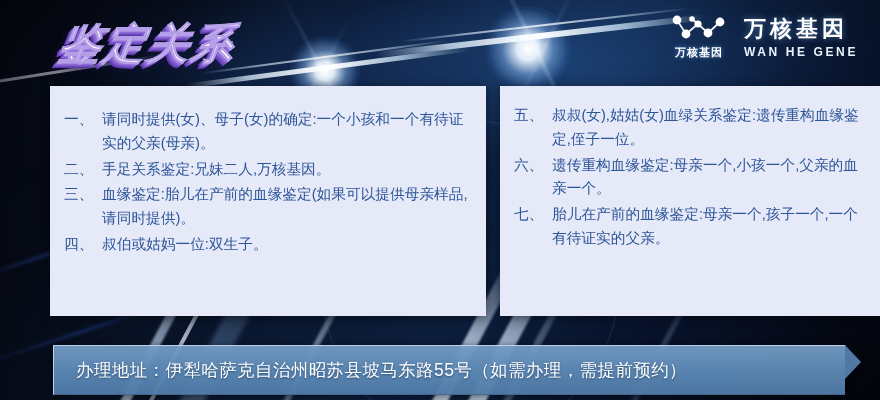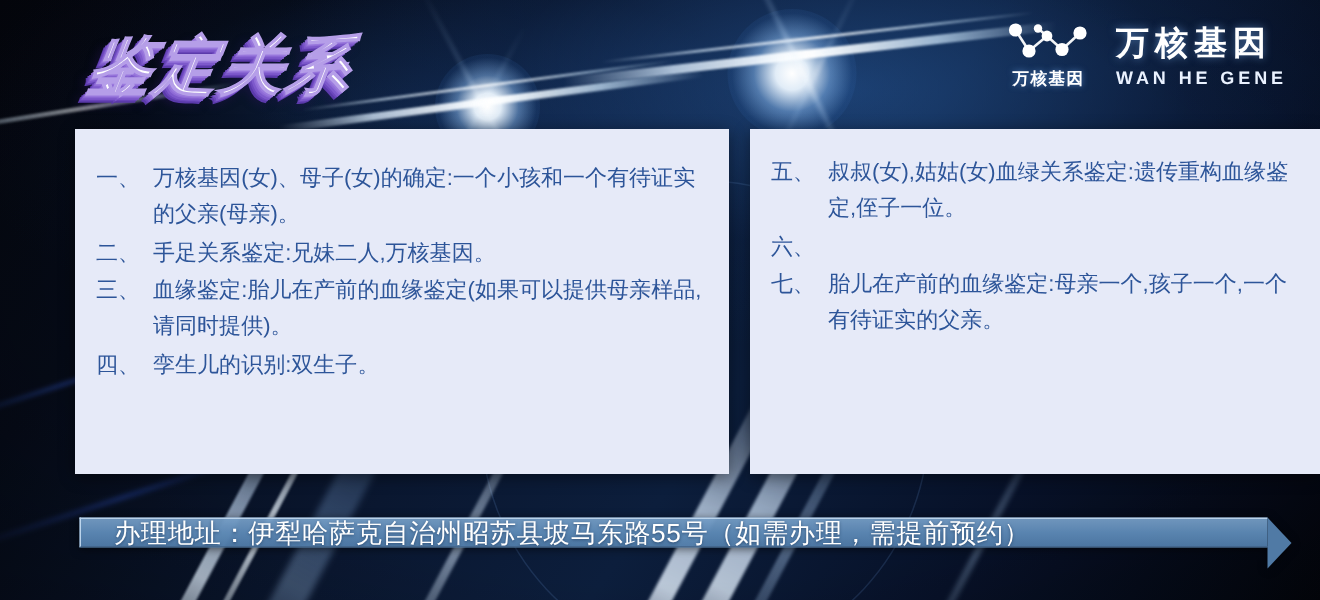--- a/index.html
+++ b/index.html
@@ -170,21 +170,21 @@
   }
 
   
   .address-wrap {
     position:absolute; left:53px; top:345px; z-index:7;
     display:flex; align-items:stretch;
     height:34px;
     filter:drop-shadow(0 1px 3px rgba(0,0,0,0.55));
   }
   .address-bar {
-    width:792px; height:20px;
+    width:792px; height:50px;
     background:linear-gradient(180deg, rgba(119,160,201,0.93) 0%, rgba(96,142,188,0.93) 50%, rgba(82,127,173,0.93) 100%);
     border-top:1px solid rgba(205,226,246,0.85);
     border-left:1px solid rgba(205,226,246,0.85);
     border-bottom:1px solid rgba(50,82,120,0.7);
     display:flex; align-items:center;
     padding-left:22px;
     overflow:hidden;
   }
   .address-text {
     color:#ffffff;
@@ -268,45 +268,46 @@
       </div>
     </div>
   </div>
 
   <div class="panels">
 
     <div class="panel" id="panel-left">
       <div class="panel-inner">
         <div class="item">
           <span class="item-num">一、</span>
-          <span class="item-text">万核基因(女)、母子(女)的确定:一个小孩和一个有待证实的父亲(母亲)。</span>
+          <span class="item-text">请同时提供(女)、母子(女)的确定:一个小孩和一个有待证实的父亲(母亲)。</span>
         </div>
         <div class="item">
           <span class="item-num">二、</span>
           <span class="item-text">手足关系鉴定:兄妹二人,万核基因。</span>
         </div>
         <div class="item">
           <span class="item-num">三、</span>
           <span class="item-text">血缘鉴定:胎儿在产前的血缘鉴定(如果可以提供母亲样品,请同时提供)。</span>
         </div>
         <div class="item">
           <span class="item-num">四、</span>
-          <span class="item-text">孪生儿的识别:双生子。</span>
+          <span class="item-text">叔伯或姑妈一位:双生子。</span>
         </div>
       </div>
     </div>
 
     <div class="panel" id="panel-right">
       <div class="panel-inner">
         <div class="item">
           <span class="item-num">五、</span>
           <span class="item-text">叔叔(女),姑姑(女)血绿关系鉴定:遗传重构血缘鉴定,侄子一位。</span>
         </div>
         <div class="item">
           <span class="item-num">六、</span>
+          <span class="item-text">遗传重构血缘鉴定:母亲一个,小孩一个,父亲的血亲一个。</span>
         </div>
         <div class="item">
           <span class="item-num">七、</span>
           <span class="item-text">胎儿在产前的血缘鉴定:母亲一个,孩子一个,一个有待证实的父亲。</span>
         </div>
       </div>
     </div>
 
   </div>
 

